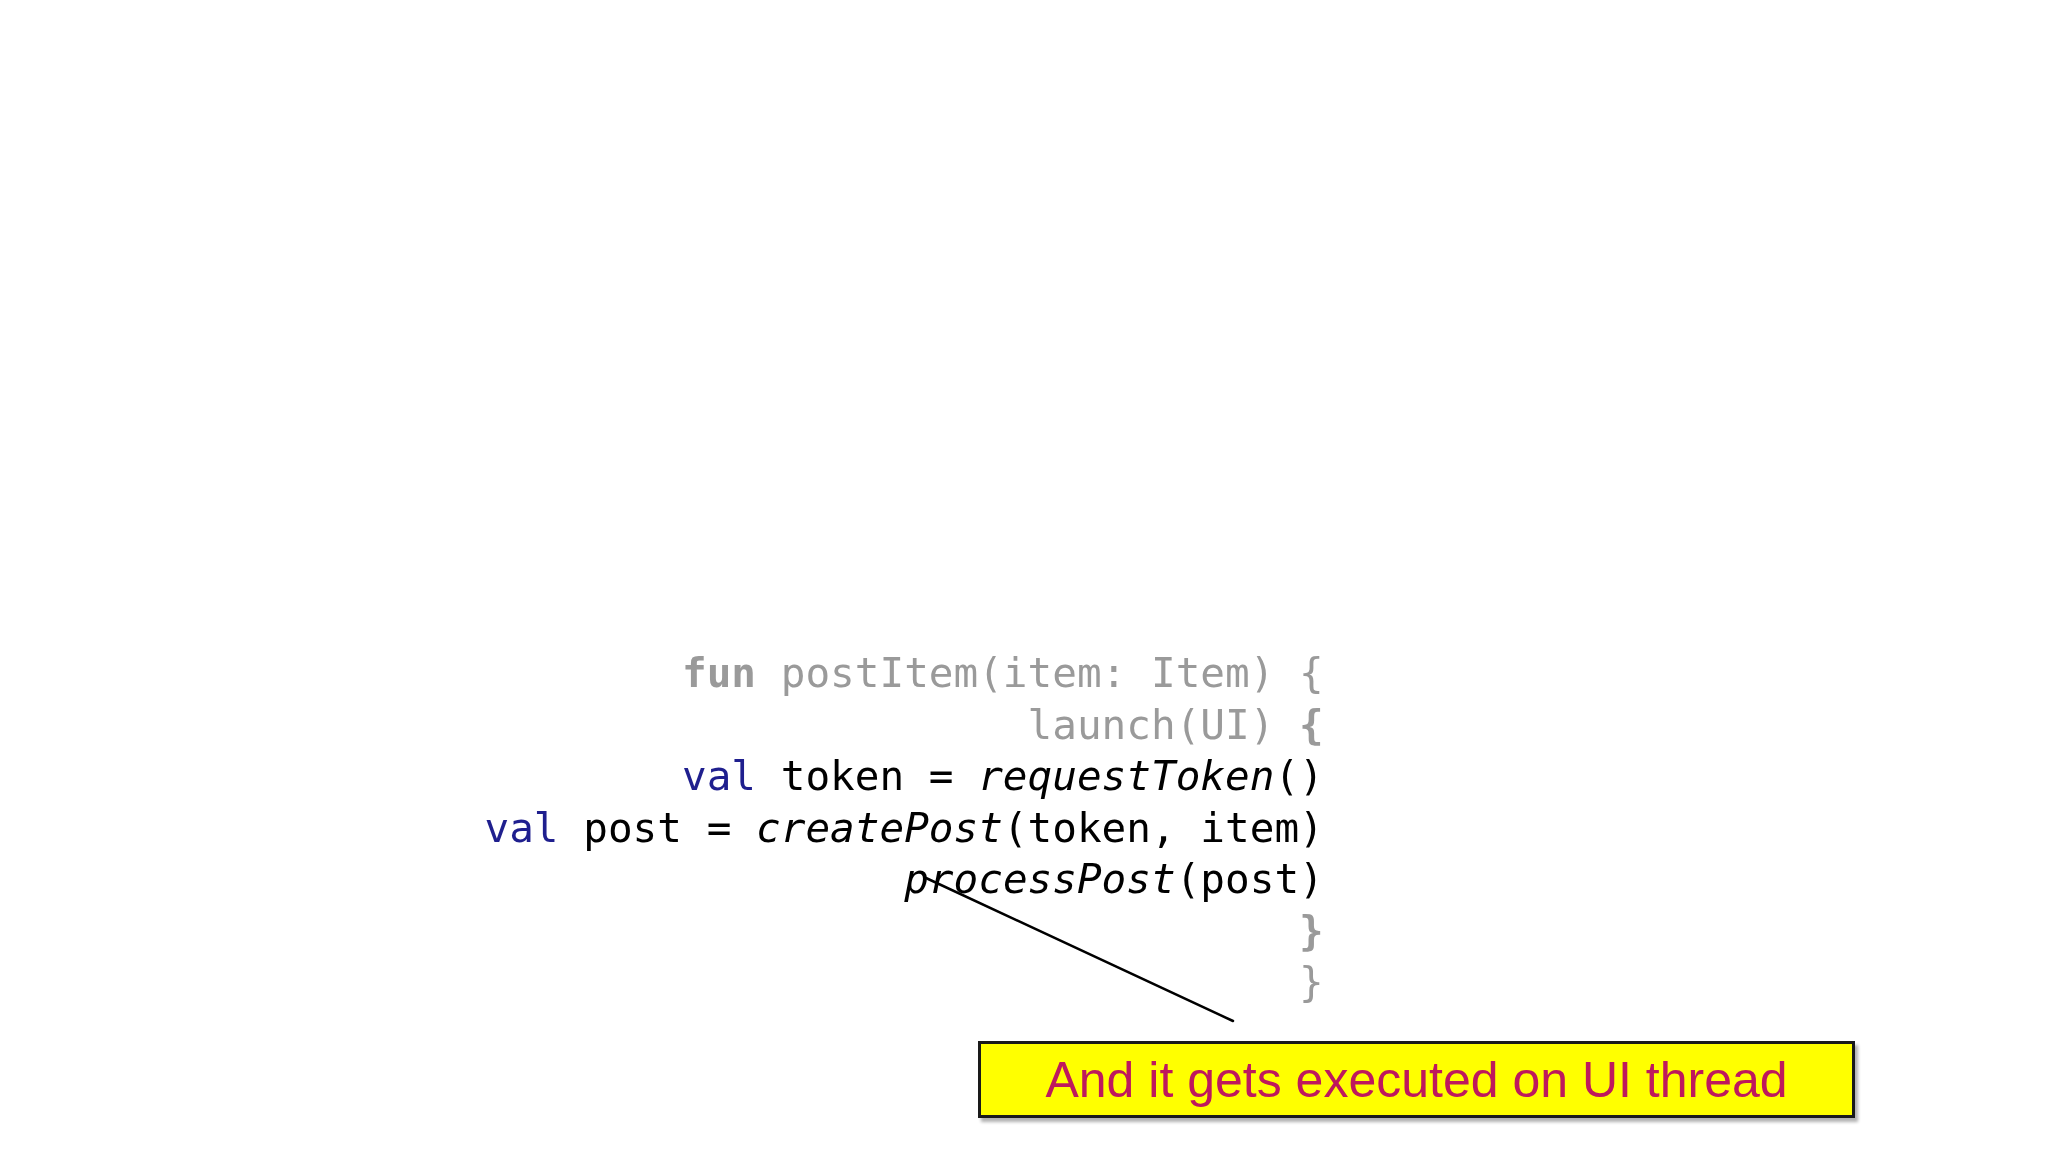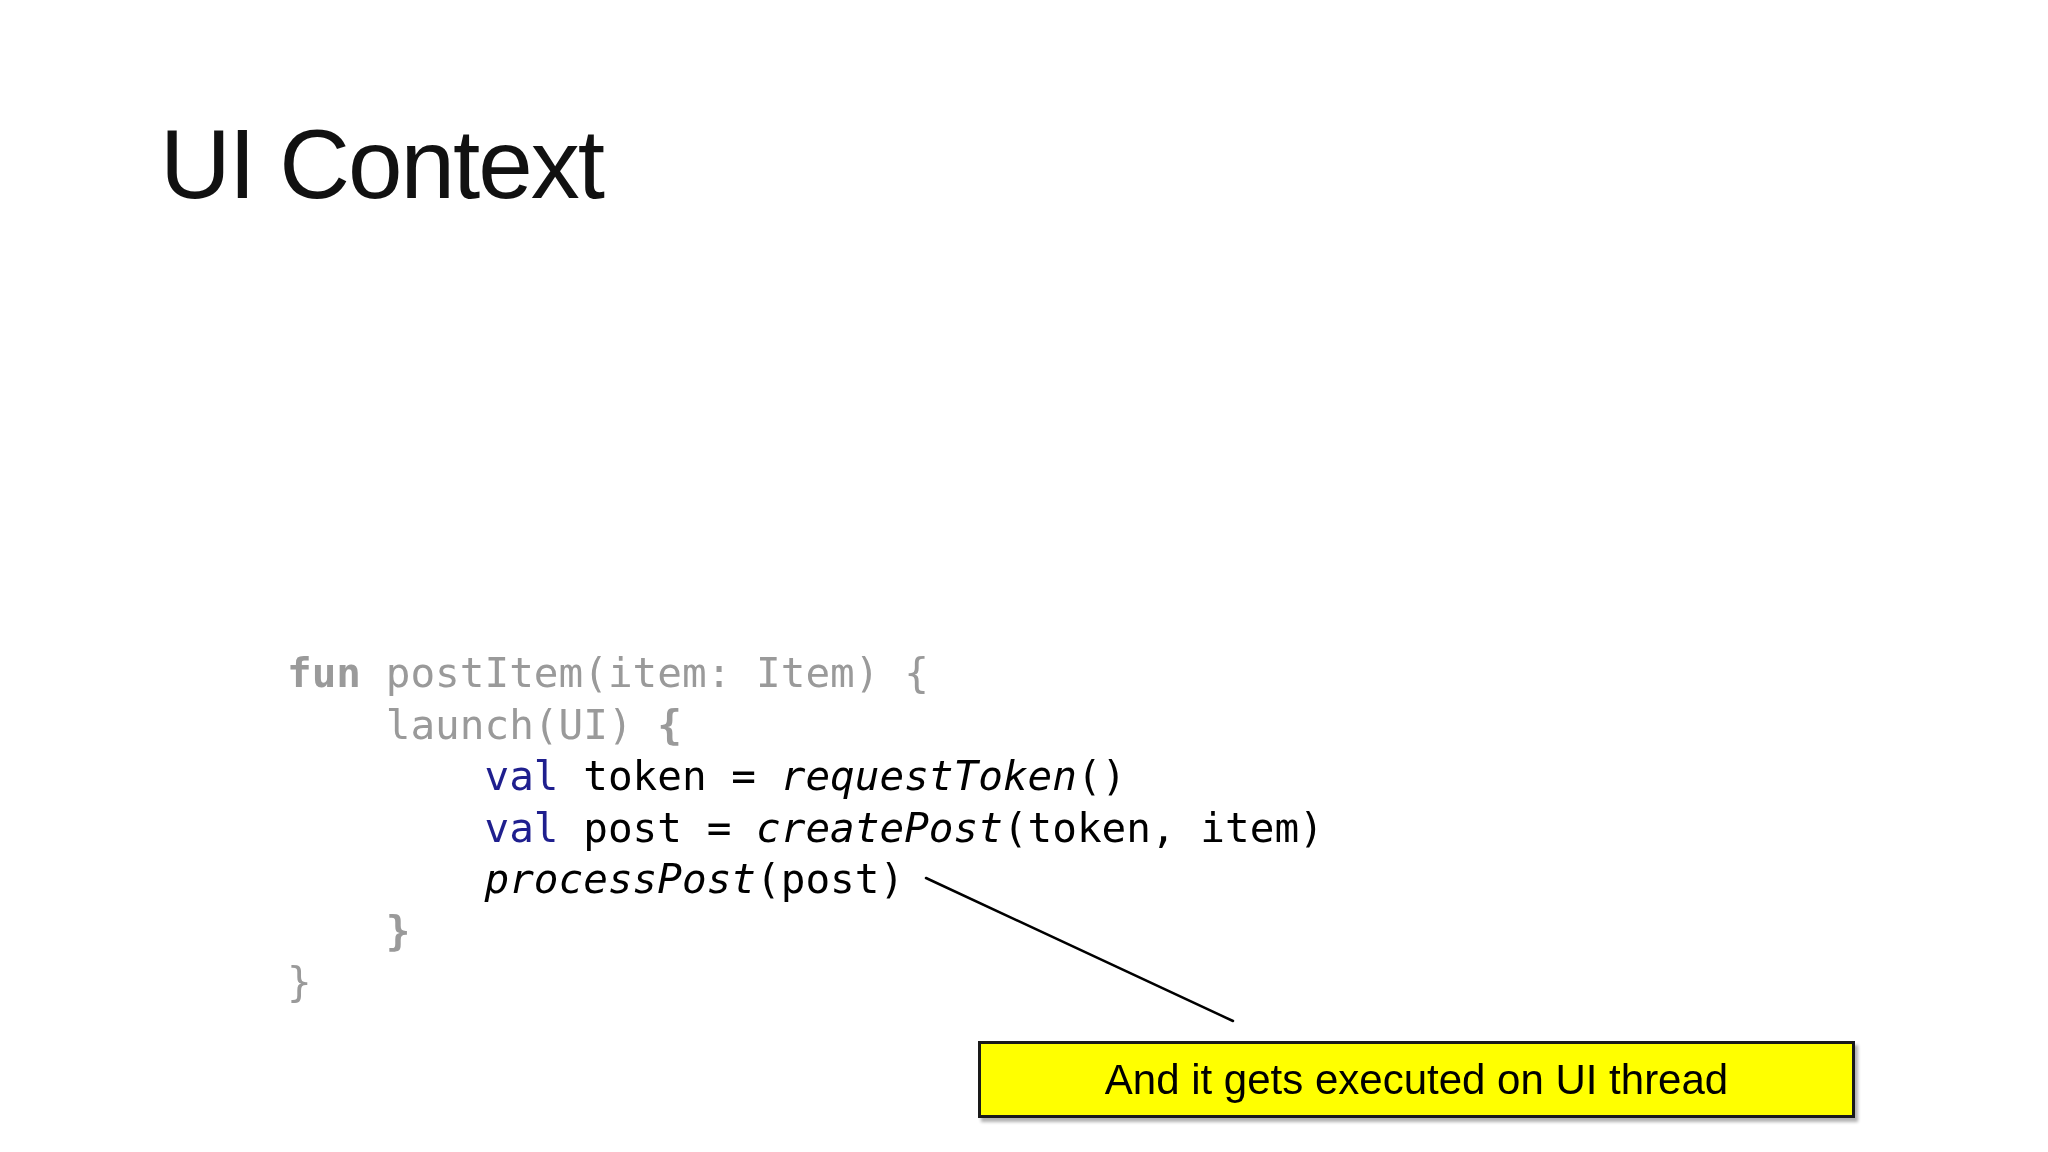--- a/index.html
+++ b/index.html
@@ -31,21 +31,21 @@
   }
   .code-block {
     position: absolute;
     left: 287px;
     top: 648px;
     font-family: "DejaVu Sans Mono", monospace;
     font-size: 41px;
     line-height: 51.5px;
     white-space: pre;
   }
-  .code-line { white-space: pre; }
+  .code-line { white-space: pre; text-align: right; }
   .tok-muted        { color: var(--muted, #9a9a9a); }
   .tok-muted-bold   { color: var(--muted, #9a9a9a); font-weight: bold; }
   .tok-muted-italic { color: var(--muted, #9a9a9a); }
   .tok-kw           { color: var(--keyword, #1f1f8e); font-weight: normal; }
   .tok-plain        { color: var(--code, #000000); }
   .tok-fn           { color: var(--code, #000000); font-style: italic; }
   .connector-svg {
     position: absolute;
     left: 0;
     top: 0;
@@ -61,31 +61,30 @@
     height: 77px;
     background: var(--callout-bg, #ffff00);
     border: 3px solid var(--callout-border, #1a1a1a);
     box-sizing: border-box;
     display: flex;
     align-items: center;
     justify-content: center;
     box-shadow: 3px 4px 3px rgba(0,0,0,0.30);
   }
   .callout-label {
-    font-size: 42px;
-    color: #000000;
+    font-size: 50px;
+    color: #be185d;
     white-space: nowrap;
   }
 </style>
 </head>
 <body>
 
 <div class="slide">
 
-  <div class="slide-title">UI Context</div>
 
   <div class="code-block"><div class="code-line"><span class="tok-muted-bold">fun</span><span class="tok-muted"> postItem(item: Item) </span><span class="tok-muted">{</span></div><div class="code-line"><span class="tok-muted">    </span><span class="tok-muted-italic">launch</span><span class="tok-muted">(UI) </span><span class="tok-muted-bold">{</span></div><div class="code-line"><span class="tok-plain">        </span><span class="tok-kw">val</span><span class="tok-plain"> token = </span><span class="tok-fn">requestToken</span><span class="tok-plain">()</span></div><div class="code-line"><span class="tok-plain">        </span><span class="tok-kw">val</span><span class="tok-plain"> post = </span><span class="tok-fn">createPost</span><span class="tok-plain">(token, item)</span></div><div class="code-line"><span class="tok-plain">        </span><span class="tok-fn">processPost</span><span class="tok-plain">(post)</span></div><div class="code-line"><span class="tok-muted-bold">    }</span></div><div class="code-line"><span class="tok-muted">}</span></div></div>
 
   <svg class="connector-svg" viewBox="0 0 2048 1152" xmlns="http://www.w3.org/2000/svg">
     <line x1="926" y1="878" x2="1233" y2="1021" stroke="#000000" stroke-width="2.5" stroke-linecap="round"></line>
   </svg>
 
   <div class="callout-box">
     <span class="callout-label">And it gets executed on UI thread</span>
   </div>

